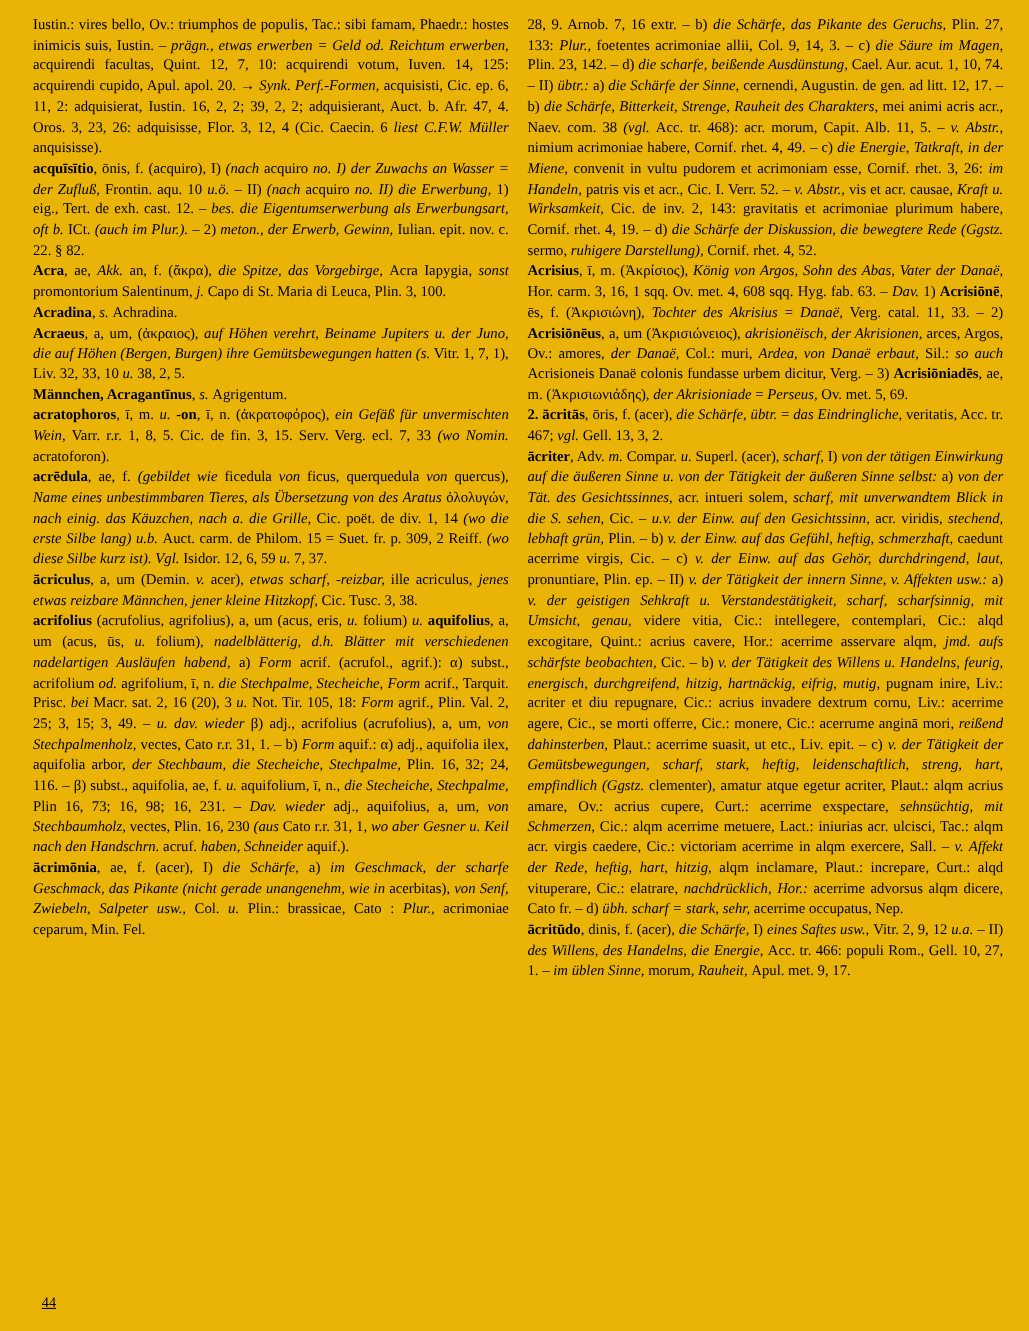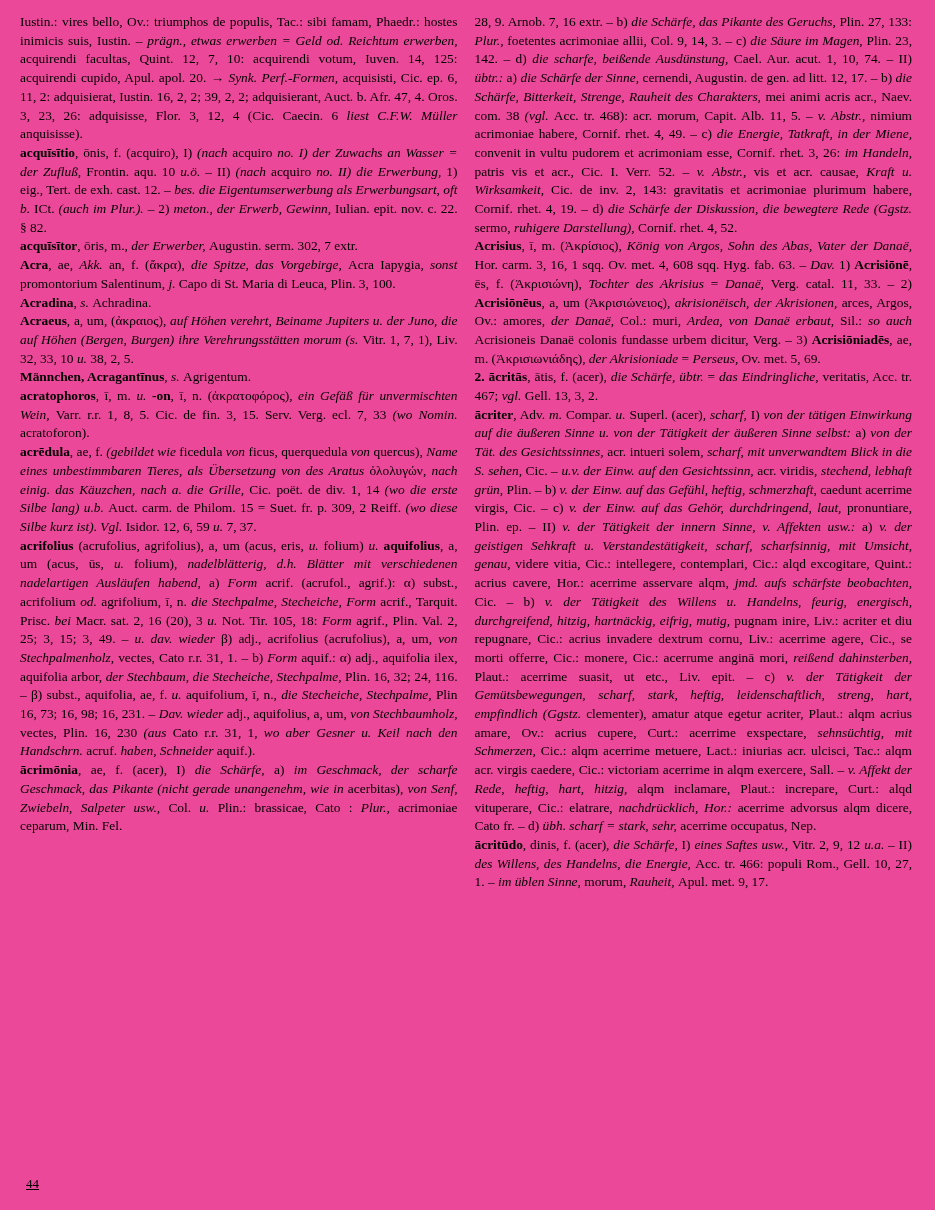--- a/index.html
+++ b/index.html
@@ -5,23 +5,23 @@
   html, body {
     margin: 0;
     padding: 0;
     background: #ffffff;
   }
   .page {
     position: relative;
     box-sizing: border-box;
     width: 935px;
     height: 1210px;
-    background: #ec4899;
+    background: #eab308;
     color: #000000;
-    padding: 13px 23px 10px 20px;
+    padding: 13px 23px 10px 30px;
     font-family: "Liberation Serif", "DejaVu Serif", serif;
     font-size: 13.4px;
     line-height: 18.7px;
     overflow: hidden;
   }
   .columns {
     display: flex;
     gap: 17px;
   }
   .column {
@@ -32,47 +32,47 @@
   .column p {
     margin: 0;
     padding: 0;
   }
   .s-r { font-style: normal; font-weight: normal; }
   .s-i { font-style: italic; font-weight: normal; }
   .s-b { font-style: normal; font-weight: bold; }
   .s-bi { font-style: italic; font-weight: normal; }
   .page-number {
     position: absolute;
-    left: 26px;
+    left: 38px;
     bottom: 16px;
     font-size: 13px;
     font-style: normal;
     text-decoration: underline;
   }
 </style>
 </head>
 <body>
 
 <div class="page">
   <div class="columns">
     <div class="column">
         <p><span class="s-r">Iustin.: vires bello, Ov.: triumphos de populis, Tac.: sibi famam, Phaedr.: hostes inimicis suis, Iustin. – </span><span class="s-i">prägn., </span><span class="s-bi">etwas erwerben = Geld </span><span class="s-i">od. </span><span class="s-bi">Reichtum erwerben, </span><span class="s-r">acquirendi facultas, Quint. 12, 7, 10: acquirendi votum, Iuven. 14, 125: acquirendi cupido, Apul. apol. 20. → </span><span class="s-i">Synk. Perf.-Formen, </span><span class="s-r">acquisisti, Cic. ep. 6, 11, 2: adquisierat, Iustin. 16, 2, 2; 39, 2, 2; adquisierant, Auct. b. Afr. 47, 4. Oros. 3, 23, 26: adquisisse, Flor. 3, 12, 4 (Cic. Caecin. 6 </span><span class="s-i">liest C.F.W. Müller </span><span class="s-r">anquisisse).</span></p>
         <p><span class="s-b">acquīsītio</span><span class="s-r">, ōnis, f. (acquiro), I) </span><span class="s-i">(nach </span><span class="s-r">acquiro </span><span class="s-i">no. I) </span><span class="s-bi">der Zuwachs </span><span class="s-i">an Wasser = </span><span class="s-bi">der Zufluß, </span><span class="s-r">Frontin. aqu. 10 </span><span class="s-i">u.ö. </span><span class="s-r">– II) </span><span class="s-i">(nach </span><span class="s-r">acquiro </span><span class="s-i">no. II) die </span><span class="s-bi">Erwerbung, </span><span class="s-r">1) eig., Tert. de exh. cast. 12. – </span><span class="s-i">bes. die </span><span class="s-bi">Eigentumserwerbung </span><span class="s-i">als </span><span class="s-bi">Erwerbungsart, </span><span class="s-i">oft b. </span><span class="s-r">ICt. </span><span class="s-i">(auch im Plur.). </span><span class="s-r">– 2) </span><span class="s-i">meton., der </span><span class="s-bi">Erwerb, Gewinn, </span><span class="s-r">Iulian. epit. nov. c. 22. § 82.</span></p>
-        <p><span class="s-b">acquīsītor</span><span class="s-r">, ōris, m., </span><span class="s-i">der </span><span class="s-bi">Erwerber, </span><span class="s-r">Augustin. serm. 302, 7 extr.</span></p>
         <p><span class="s-b">Acra</span><span class="s-r">, ae, </span><span class="s-i">Akk. </span><span class="s-r">an, f. (ἄκρα), </span><span class="s-i">die </span><span class="s-bi">Spitze, </span><span class="s-i">das </span><span class="s-bi">Vorgebirge, </span><span class="s-r">Acra Iapygia, </span><span class="s-i">sonst </span><span class="s-r">promontorium Salentinum, </span><span class="s-i">j. </span><span class="s-r">Capo di St. Maria di Leuca, Plin. 3, 100.</span></p>
         <p><span class="s-b">Acradina</span><span class="s-r">, </span><span class="s-i">s. </span><span class="s-r">Achradina.</span></p>
-        <p><span class="s-b">Acraeus</span><span class="s-r">, a, um, (ἀκραιος), </span><span class="s-bi">auf Höhen verehrt, </span><span class="s-i">Beiname Jupiters u. der Juno, die auf Höhen (Bergen, Burgen) ihre Verehrungsstätten morum (s. </span><span class="s-r">Vitr. 1, 7, 1), Liv. 32, 33, 10 </span><span class="s-i">u. </span><span class="s-r">38, 2, 5.</span></p>
+        <p><span class="s-b">Acraeus</span><span class="s-r">, a, um, (ἀκραιος), </span><span class="s-bi">auf Höhen verehrt, </span><span class="s-i">Beiname Jupiters u. der Juno, die auf Höhen (Bergen, Burgen) ihre Gemütsbewegungen hatten (s. </span><span class="s-r">Vitr. 1, 7, 1), Liv. 32, 33, 10 </span><span class="s-i">u. </span><span class="s-r">38, 2, 5.</span></p>
         <p><span class="s-b">Männchen, Acragantīnus</span><span class="s-r">, </span><span class="s-i">s. </span><span class="s-r">Agrigentum.</span></p>
         <p><span class="s-b">acratophoros</span><span class="s-r">, ī, m. </span><span class="s-i">u. </span><span class="s-b">-on</span><span class="s-r">, ī, n. (ἀκρατοφόρος), </span><span class="s-i">ein Gefäß für unvermischten Wein, </span><span class="s-r">Varr. r.r. 1, 8, 5. Cic. de fin. 3, 15. Serv. Verg. ecl. 7, 33 </span><span class="s-i">(wo Nomin. </span><span class="s-r">acratoforon).</span></p>
         <p><span class="s-b">acrēdula</span><span class="s-r">, ae, f. </span><span class="s-i">(gebildet wie </span><span class="s-r">ficedula </span><span class="s-i">von </span><span class="s-r">ficus, querquedula </span><span class="s-i">von </span><span class="s-r">quercus), </span><span class="s-i">Name eines unbestimmbaren Tieres, als Übersetzung von des Aratus </span><span class="s-r">ὀλολυγών, </span><span class="s-i">nach einig. </span><span class="s-bi">das Käuzchen, </span><span class="s-i">nach a. </span><span class="s-bi">die Grille, </span><span class="s-r">Cic. poët. de div. 1, 14 </span><span class="s-i">(wo die erste Silbe lang) u.b. </span><span class="s-r">Auct. carm. de Philom. 15 = Suet. fr. p. 309, 2 Reiff. </span><span class="s-i">(wo diese Silbe kurz ist). Vgl. </span><span class="s-r">Isidor. 12, 6, 59 </span><span class="s-i">u. </span><span class="s-r">7, 37.</span></p>
+        <p><span class="s-b">ācriculus</span><span class="s-r">, a, um (Demin. </span><span class="s-i">v. </span><span class="s-r">acer), </span><span class="s-bi">etwas scharf, -reizbar, </span><span class="s-r">ille acriculus, </span><span class="s-i">jenes etwas reizbare Männchen, jener kleine Hitzkopf, </span><span class="s-r">Cic. Tusc. 3, 38.</span></p>
         <p><span class="s-b">acrifolius</span><span class="s-r"> (acrufolius, agrifolius), a, um (acus, eris, </span><span class="s-i">u. </span><span class="s-r">folium) </span><span class="s-i">u. </span><span class="s-b">aquifolius</span><span class="s-r">, a, um (acus, ūs, </span><span class="s-i">u. </span><span class="s-r">folium), </span><span class="s-bi">nadelblätterig, </span><span class="s-i">d.h. Blätter mit verschiedenen nadelartigen Ausläufen habend, </span><span class="s-r">a) </span><span class="s-i">Form </span><span class="s-r">acrif. (acrufol., agrif.): α) subst., acrifolium </span><span class="s-i">od. </span><span class="s-r">agrifolium, ī, n. </span><span class="s-i">die </span><span class="s-bi">Stechpalme, Stecheiche, </span><span class="s-i">Form </span><span class="s-r">acrif., Tarquit. Prisc. </span><span class="s-i">bei </span><span class="s-r">Macr. sat. 2, 16 (20), 3 </span><span class="s-i">u. </span><span class="s-r">Not. Tir. 105, 18: </span><span class="s-i">Form </span><span class="s-r">agrif., Plin. Val. 2, 25; 3, 15; 3, 49. – </span><span class="s-i">u. dav. wieder </span><span class="s-r">β) adj., acrifolius (acrufolius), a, um, </span><span class="s-bi">von Stechpalmenholz, </span><span class="s-r">vectes, Cato r.r. 31, 1. – b) </span><span class="s-i">Form </span><span class="s-r">aquif.: α) adj., aquifolia ilex, aquifolia arbor, </span><span class="s-bi">der Stechbaum, die Stecheiche, Stechpalme, </span><span class="s-r">Plin. 16, 32; 24, 116. – β) subst., aquifolia, ae, f. </span><span class="s-i">u. </span><span class="s-r">aquifolium, ī, n., </span><span class="s-i">die </span><span class="s-bi">Stecheiche, Stechpalme, </span><span class="s-r">Plin 16, 73; 16, 98; 16, 231. – </span><span class="s-i">Dav. wieder </span><span class="s-r">adj., aquifolius, a, um, </span><span class="s-bi">von Stechbaumholz, </span><span class="s-r">vectes, Plin. 16, 230 </span><span class="s-i">(aus </span><span class="s-r">Cato r.r. 31, 1, </span><span class="s-i">wo aber Gesner u. Keil nach den Handschrn. </span><span class="s-r">acruf. </span><span class="s-i">haben, Schneider </span><span class="s-r">aquif.).</span></p>
         <p><span class="s-b">ācrimōnia</span><span class="s-r">, ae, f. (acer), I) </span><span class="s-bi">die Schärfe, </span><span class="s-r">a) </span><span class="s-i">im Geschmack, </span><span class="s-bi">der scharfe Geschmack, das Pikante </span><span class="s-i">(nicht gerade unangenehm, wie in </span><span class="s-r">acerbitas), </span><span class="s-i">von Senf, Zwiebeln, Salpeter usw., </span><span class="s-r">Col. </span><span class="s-i">u. </span><span class="s-r">Plin.: brassicae, Cato : </span><span class="s-i">Plur., </span><span class="s-r">acrimoniae ceparum, Min. Fel.</span></p>
       </div>
     <div class="column">
         <p><span class="s-r">28, 9. Arnob. 7, 16 extr. – b) </span><span class="s-i">die </span><span class="s-bi">Schärfe, das Pikante </span><span class="s-i">des Geruchs, </span><span class="s-r">Plin. 27, 133: </span><span class="s-i">Plur., </span><span class="s-r">foetentes acrimoniae allii, Col. 9, 14, 3. – c) </span><span class="s-i">die </span><span class="s-bi">Säure </span><span class="s-i">im Magen, </span><span class="s-r">Plin. 23, 142. – d) </span><span class="s-i">die </span><span class="s-bi">scharfe, beißende Ausdünstung, </span><span class="s-r">Cael. Aur. acut. 1, 10, 74. – II) </span><span class="s-i">übtr.: </span><span class="s-r">a) </span><span class="s-i">die </span><span class="s-bi">Schärfe </span><span class="s-i">der Sinne, </span><span class="s-r">cernendi, Augustin. de gen. ad litt. 12, 17. – b) </span><span class="s-i">die </span><span class="s-bi">Schärfe, Bitterkeit, Strenge, Rauheit </span><span class="s-i">des Charakters, </span><span class="s-r">mei animi acris acr., Naev. com. 38 </span><span class="s-i">(vgl. </span><span class="s-r">Acc. tr. 468): acr. morum, Capit. Alb. 11, 5. – </span><span class="s-i">v. Abstr., </span><span class="s-r">nimium acrimoniae habere, Cornif. rhet. 4, 49. – c) </span><span class="s-i">die </span><span class="s-bi">Energie, Tatkraft, </span><span class="s-i">in der Miene, </span><span class="s-r">convenit in vultu pudorem et acrimoniam esse, Cornif. rhet. 3, 26: </span><span class="s-i">im Handeln, </span><span class="s-r">patris vis et acr., Cic. I. Verr. 52. – </span><span class="s-i">v. Abstr., </span><span class="s-r">vis et acr. causae, </span><span class="s-i">Kraft u. Wirksamkeit, </span><span class="s-r">Cic. de inv. 2, 143: gravitatis et acrimoniae plurimum habere, Cornif. rhet. 4, 19. – d) </span><span class="s-i">die Schärfe der Diskussion, die </span><span class="s-bi">bewegtere Rede </span><span class="s-i">(Ggstz. </span><span class="s-r">sermo, </span><span class="s-i">ruhigere Darstellung), </span><span class="s-r">Cornif. rhet. 4, 52.</span></p>
         <p><span class="s-b">Acrisius</span><span class="s-r">, ī, m. (Ἀκρίσιος), </span><span class="s-i">König von Argos, Sohn des Abas, Vater der Danaë, </span><span class="s-r">Hor. carm. 3, 16, 1 sqq. Ov. met. 4, 608 sqq. Hyg. fab. 63. – </span><span class="s-i">Dav. </span><span class="s-r">1) </span><span class="s-b">Acrisiōnē</span><span class="s-r">, ēs, f. (Ἀκρισιώνη), </span><span class="s-bi">Tochter des Akrisius </span><span class="s-r">= </span><span class="s-i">Danaë, </span><span class="s-r">Verg. catal. 11, 33. – 2) </span><span class="s-b">Acrisiōnēus</span><span class="s-r">, a, um (Ἀκρισιώνειος), </span><span class="s-bi">akrisionëisch, der Akrisionen, </span><span class="s-r">arces, Argos, Ov.: amores, </span><span class="s-i">der Danaë, </span><span class="s-r">Col.: muri, </span><span class="s-i">Ardea, von Danaë erbaut, </span><span class="s-r">Sil.: </span><span class="s-i">so auch </span><span class="s-r">Acrisioneis Danaë colonis fundasse urbem dicitur, Verg. – 3) </span><span class="s-b">Acrisiōniadēs</span><span class="s-r">, ae, m. (Ἀκρισιωνιάδης), </span><span class="s-i">der </span><span class="s-bi">Akrisioniade </span><span class="s-r">= </span><span class="s-i">Perseus, </span><span class="s-r">Ov. met. 5, 69.</span></p>
-        <p><span class="s-b">2. ācritās</span><span class="s-r">, ātis, f. (acer), </span><span class="s-bi">die Schärfe, </span><span class="s-i">übtr. </span><span class="s-r">= </span><span class="s-bi">das Eindringliche, </span><span class="s-r">veritatis, Acc. tr. 467; </span><span class="s-i">vgl. </span><span class="s-r">Gell. 13, 3, 2.</span></p>
+        <p><span class="s-b">2. ācritās</span><span class="s-r">, ōris, f. (acer), </span><span class="s-bi">die Schärfe, </span><span class="s-i">übtr. </span><span class="s-r">= </span><span class="s-bi">das Eindringliche, </span><span class="s-r">veritatis, Acc. tr. 467; </span><span class="s-i">vgl. </span><span class="s-r">Gell. 13, 3, 2.</span></p>
         <p><span class="s-b">ācriter</span><span class="s-r">, Adv. </span><span class="s-i">m. </span><span class="s-r">Compar. </span><span class="s-i">u. </span><span class="s-r">Superl. (acer), </span><span class="s-bi">scharf, </span><span class="s-r">I) </span><span class="s-i">von der tätigen Einwirkung auf die äußeren Sinne u. von der Tätigkeit der äußeren Sinne selbst: </span><span class="s-r">a) </span><span class="s-i">von der Tät. des Gesichtssinnes, </span><span class="s-r">acr. intueri solem, </span><span class="s-i">scharf, mit unverwandtem Blick in die S. sehen, </span><span class="s-r">Cic. – </span><span class="s-i">u.v. der Einw. auf den Gesichtssinn, </span><span class="s-r">acr. viridis, </span><span class="s-i">stechend, lebhaft grün, </span><span class="s-r">Plin. – b) </span><span class="s-i">v. der Einw. auf das Gefühl, </span><span class="s-bi">heftig, schmerzhaft, </span><span class="s-r">caedunt acerrime virgis, Cic. – c) </span><span class="s-i">v. der Einw. auf das Gehör, </span><span class="s-bi">durchdringend, laut, </span><span class="s-r">pronuntiare, Plin. ep. – II) </span><span class="s-i">v. der Tätigkeit der innern Sinne, v. Affekten usw.: </span><span class="s-r">a) </span><span class="s-i">v. der geistigen Sehkraft u. Verstandestätigkeit, </span><span class="s-bi">scharf, scharfsinnig, mit Umsicht, genau, </span><span class="s-r">videre vitia, Cic.: intellegere, contemplari, Cic.: alqd excogitare, Quint.: acrius cavere, Hor.: acerrime asservare alqm, </span><span class="s-i">jmd. aufs schärfste beobachten, </span><span class="s-r">Cic. – b) </span><span class="s-i">v. der Tätigkeit des Willens u. Handelns, </span><span class="s-bi">feurig, energisch, durchgreifend, hitzig, hartnäckig, eifrig, mutig, </span><span class="s-r">pugnam inire, Liv.: acriter et diu repugnare, Cic.: acrius invadere dextrum cornu, Liv.: acerrime agere, Cic., se morti offerre, Cic.: monere, Cic.: acerrume anginā mori, </span><span class="s-i">reißend dahinsterben, </span><span class="s-r">Plaut.: acerrime suasit, ut etc., Liv. epit. – c) </span><span class="s-i">v. der Tätigkeit der Gemütsbewegungen, </span><span class="s-bi">scharf, stark, heftig, leidenschaftlich, streng, hart, empfindlich </span><span class="s-i">(Ggstz. </span><span class="s-r">clementer), amatur atque egetur acriter, Plaut.: alqm acrius amare, Ov.: acrius cupere, Curt.: acerrime exspectare, </span><span class="s-i">sehnsüchtig, mit Schmerzen, </span><span class="s-r">Cic.: alqm acerrime metuere, Lact.: iniurias acr. ulcisci, Tac.: alqm acr. virgis caedere, Cic.: victoriam acerrime in alqm exercere, Sall. – </span><span class="s-i">v. Affekt der Rede, </span><span class="s-bi">heftig, hart, hitzig, </span><span class="s-r">alqm inclamare, Plaut.: increpare, Curt.: alqd vituperare, Cic.: elatrare, </span><span class="s-i">nachdrücklich, </span><span class="s-i">Hor.: </span><span class="s-r">acerrime advorsus alqm dicere, Cato fr. – d) </span><span class="s-i">übh. </span><span class="s-bi">scharf = stark, sehr, </span><span class="s-r">acerrime occupatus, Nep.</span></p>
         <p><span class="s-b">ācritūdo</span><span class="s-r">, dinis, f. (acer), </span><span class="s-i">die </span><span class="s-bi">Schärfe, </span><span class="s-r">I) </span><span class="s-i">eines Saftes usw., </span><span class="s-r">Vitr. 2, 9, 12 </span><span class="s-i">u.a. </span><span class="s-r">– II) </span><span class="s-i">des Willens, des Handelns, die </span><span class="s-bi">Energie, </span><span class="s-r">Acc. tr. 466: populi Rom., Gell. 10, 27, 1. – </span><span class="s-i">im üblen Sinne, </span><span class="s-r">morum, </span><span class="s-i">Rauheit, </span><span class="s-r">Apul. met. 9, 17.</span></p>
       </div>
   </div>
   <div class="page-number">44</div>
 </div>
 
 </body></html>

